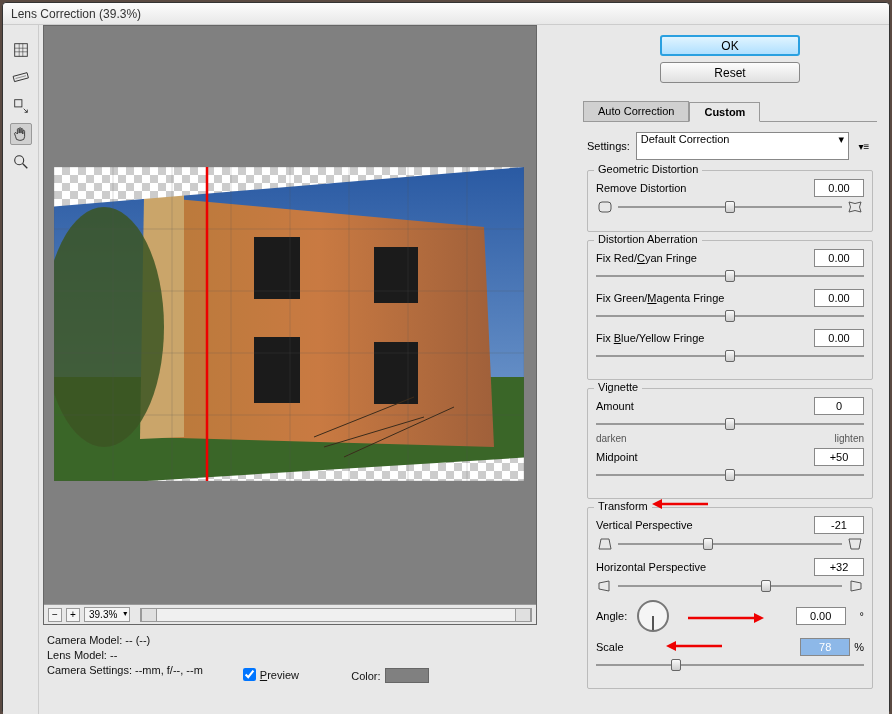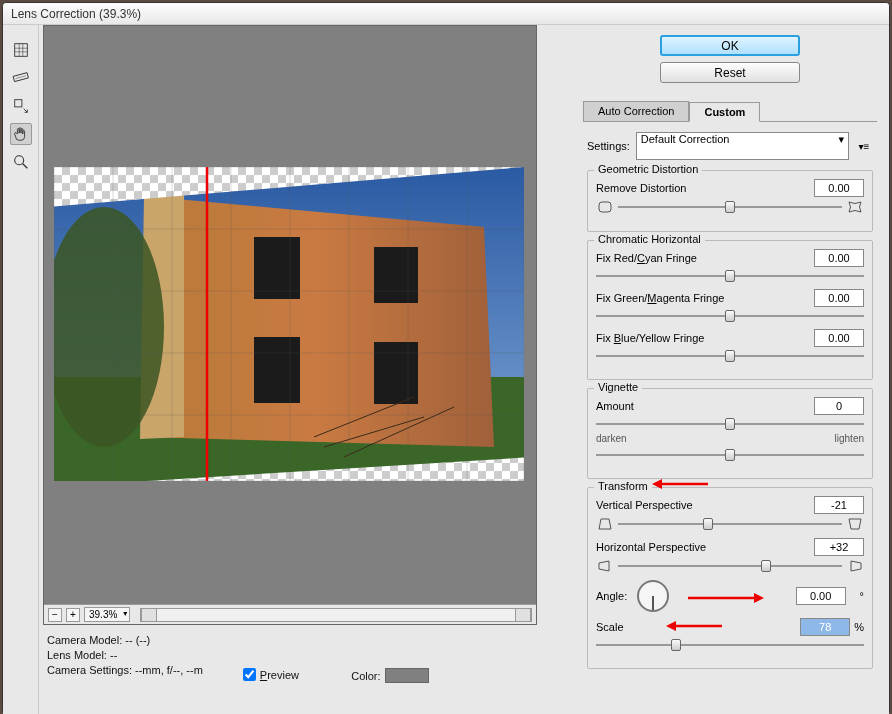--- a/index.html
+++ b/index.html
@@ -243,21 +243,21 @@
               </div>
             <span class="slider-icon">
                 <svg viewBox="0 0 16 14">
                   <path d="M2 2 Q8 5 14 2 Q11 7 14 12 Q8 9 2 12 Q5 7 2 2Z" fill="none" stroke="#555"></path>
                 </svg>
               </span>
           </div>
         </div>
 
         <div class="group">
-          <div class="group-title">Chromatic Horizontal</div>
+          <div class="group-title">Distortion Aberration</div>
           <div class="ctrl-row">
               <span class="ctrl-label"><span>Fix Red/</span><u>C</u><span>yan Fringe</span></span>
               <input class="ctrl-input" value="0.00" style="">
             </div>
           <div class="slider-row">
               <div class="slider">
                 <div class="slider-track"></div>
                 <div class="slider-thumb" style="left:50%"></div>
               </div>
             </div>
@@ -291,20 +291,24 @@
             </div>
           <div class="slider-row">
               <div class="slider">
                 <div class="slider-track"></div>
                 <div class="slider-thumb" style="left:50%"></div>
               </div>
             </div>
           <div class="range-labels">
               <span>darken</span>
               <span>lighten</span>
+            </div>
+          <div class="ctrl-row">
+              <span class="ctrl-label">Midpoint</span>
+              <input class="ctrl-input" value="+50" style="">
             </div>
           <div class="slider-row">
               <div class="slider">
                 <div class="slider-track"></div>
                 <div class="slider-thumb" style="left:50%"></div>
               </div>
             </div>
         </div>
 
         <div class="group" style="position:relative;">

